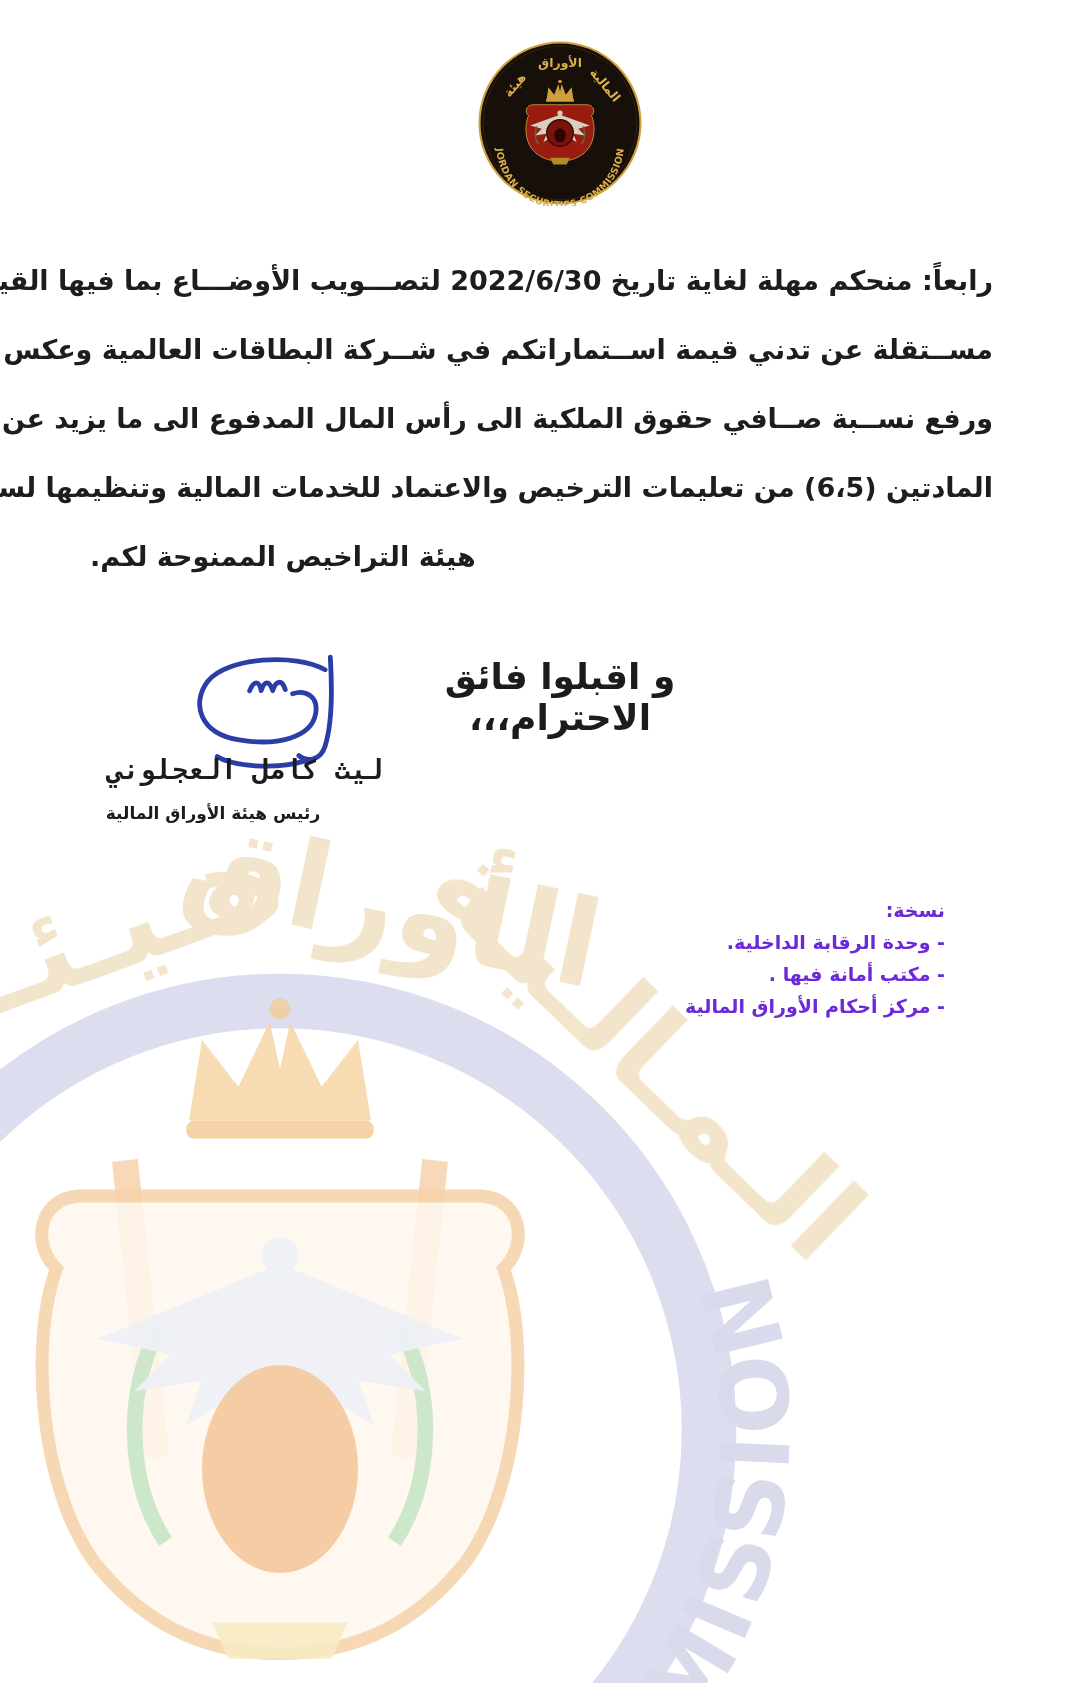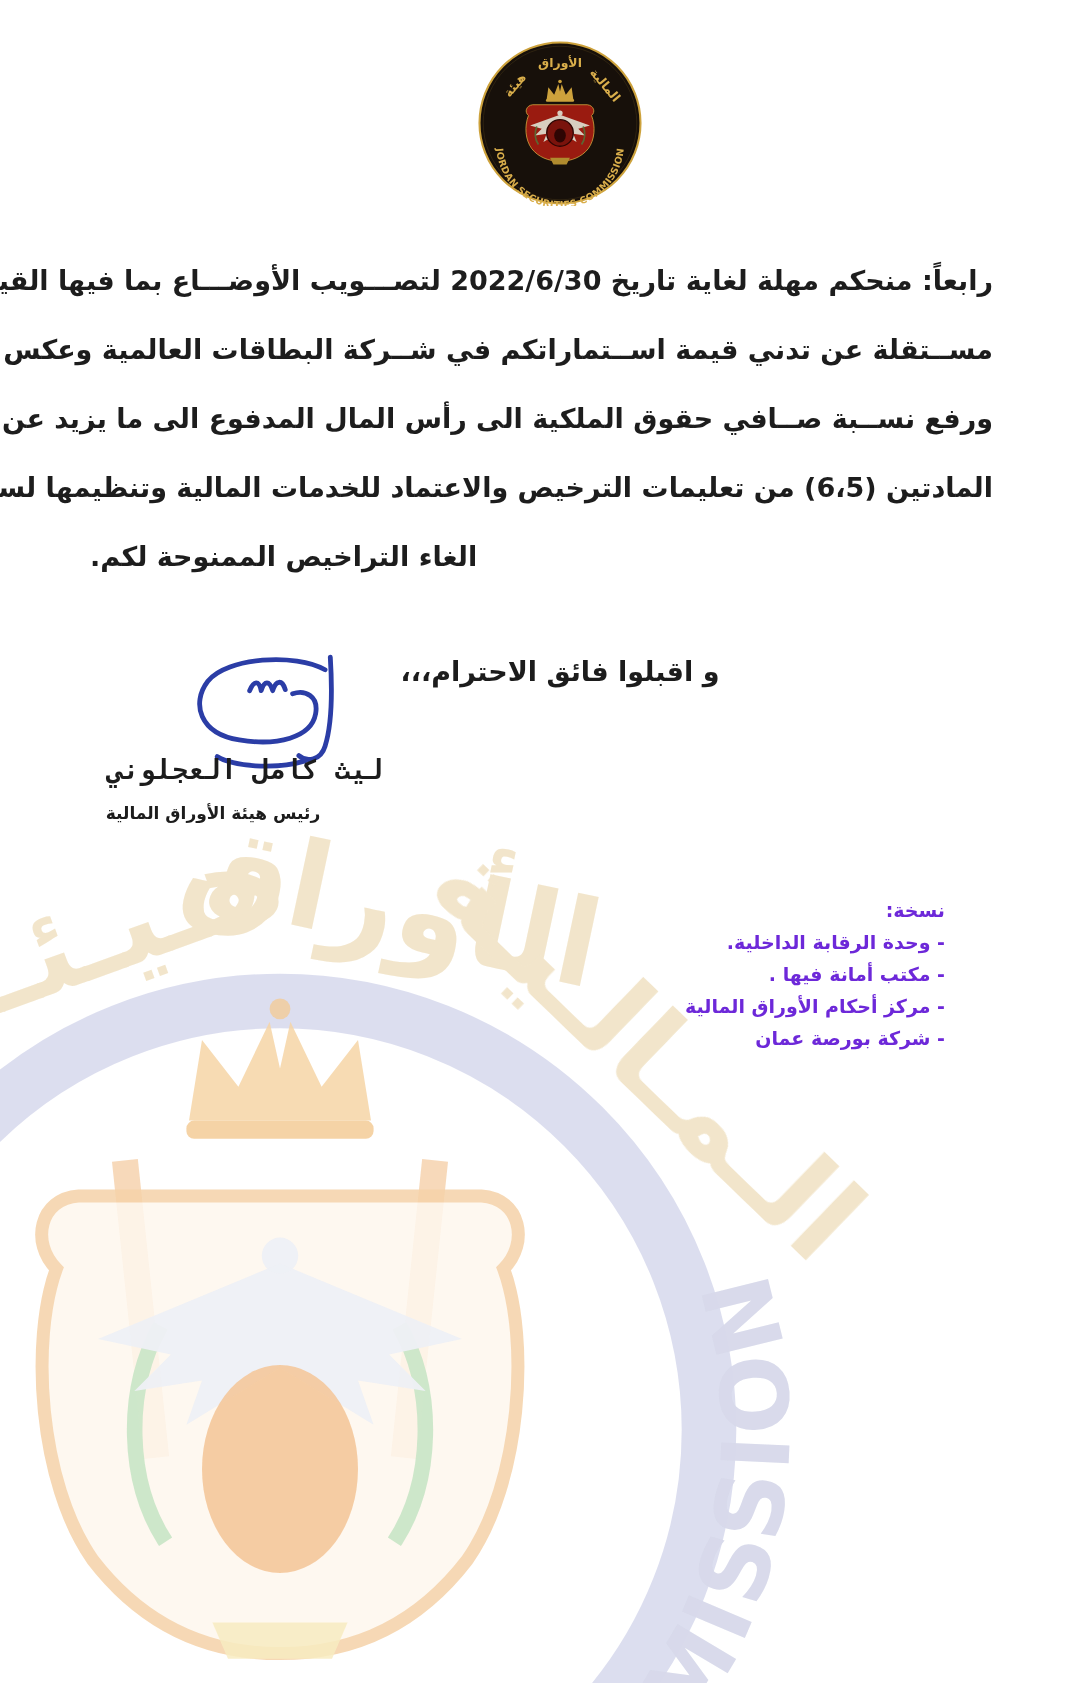--- a/index.html
+++ b/index.html
@@ -22,21 +22,21 @@
     direction:rtl;
     font-size:27px;font-weight:bold;line-height:69px;
     color:#1d1d1d;
   }
   .body-line{white-space:nowrap;text-align:justify;text-align-last:justify;}
   .body-line.short{text-align:left;text-align-last:left;}
   
   .closing{
     left:370px;top:656px;width:380px;
     direction:rtl;text-align:center;
-    font-size:27px;font-weight:bold;
+    font-size:36px;font-weight:bold;
   }
   
   .signature{left:168px;top:648px;width:178px;height:122px;}
   .signature svg{width:100%;height:100%;}
   .sig-name{
     left:95px;top:754px;width:300px;
     direction:rtl;text-align:center;
     font-size:27px;font-weight:bold;font-family:Liberation Mono, monospace;
   }
   .sig-title{
@@ -141,21 +141,21 @@
         <path d="M128,104 C131,112 130,120 126,126" fill="none" stroke="#4c7a3c" stroke-width="2" opacity="0.8"></path>
       </g>
     </svg>
   </div>
 
   <div class="layer body-text fg">
     <div class="body-line">رابعاً: منحكم مهلة لغاية تاريخ 2022/6/30 لتصـــويب الأوضـــاع بما فيها القيام بتزويد الهيئة بدراســـة</div>
     <div class="body-line">مســتقلة عن تدني قيمة اســتماراتكم في شــركة البطاقات العالمية وعكس أثرها على بياناتكم المالية</div>
     <div class="body-line">ورفع نســبة صــافي حقوق الملكية الى رأس المال المدفوع الى ما يزيد عن %75 انســجاماً مع أحكام</div>
     <div class="body-line">المادتين (6،5) من تعليمات الترخيص والاعتماد للخدمات المالية وتنظيمها لســنة 2005، تحت طائلة</div>
-    <div class="body-line short">الغاء التراخيص الممنوحة لكم.</div>
+    <div class="body-line short">هيئة التراخيص الممنوحة لكم.</div>
   </div>
 
   <div class="layer closing fg">و اقبلوا فائق الاحترام،،،</div>
 
   <div class="layer signature fg">
     <svg viewBox="0 0 170 115">
       <g fill="none" stroke="#2b3da6" stroke-width="4.6" stroke-linecap="round" stroke-linejoin="round">
         <path d="M150,20 C122,4 56,8 38,31 C22,52 30,81 68,87 C104,93 137,85 141,62 C144,45 131,39 119,43"></path>
         <path d="M78,40 c 4,-10 9,-10 11,0 c 3,-10 8,-10 11,0 c 3,-10 9,-11 12,-1"></path>
         <path d="M155,8 C157,40 156,74 150,93 C146,106 133,109 125,102"></path>
@@ -165,16 +165,15 @@
   </div>
 
   <div class="layer sig-name fg">ليث كامل العجلوني</div>
   <div class="layer sig-title fg">رئيس هيئة الأوراق المالية</div>
 
   <div class="layer copies fg">
     <div>نسخة:</div>
     <div>- وحدة الرقابة الداخلية.</div>
     <div>- مكتب أمانة فيها .</div>
     <div>- مركز أحكام الأوراق المالية</div>
-    <div>- شركة بورصة عمان</div>
   </div>
 
 </div>
 
 </body></html>

